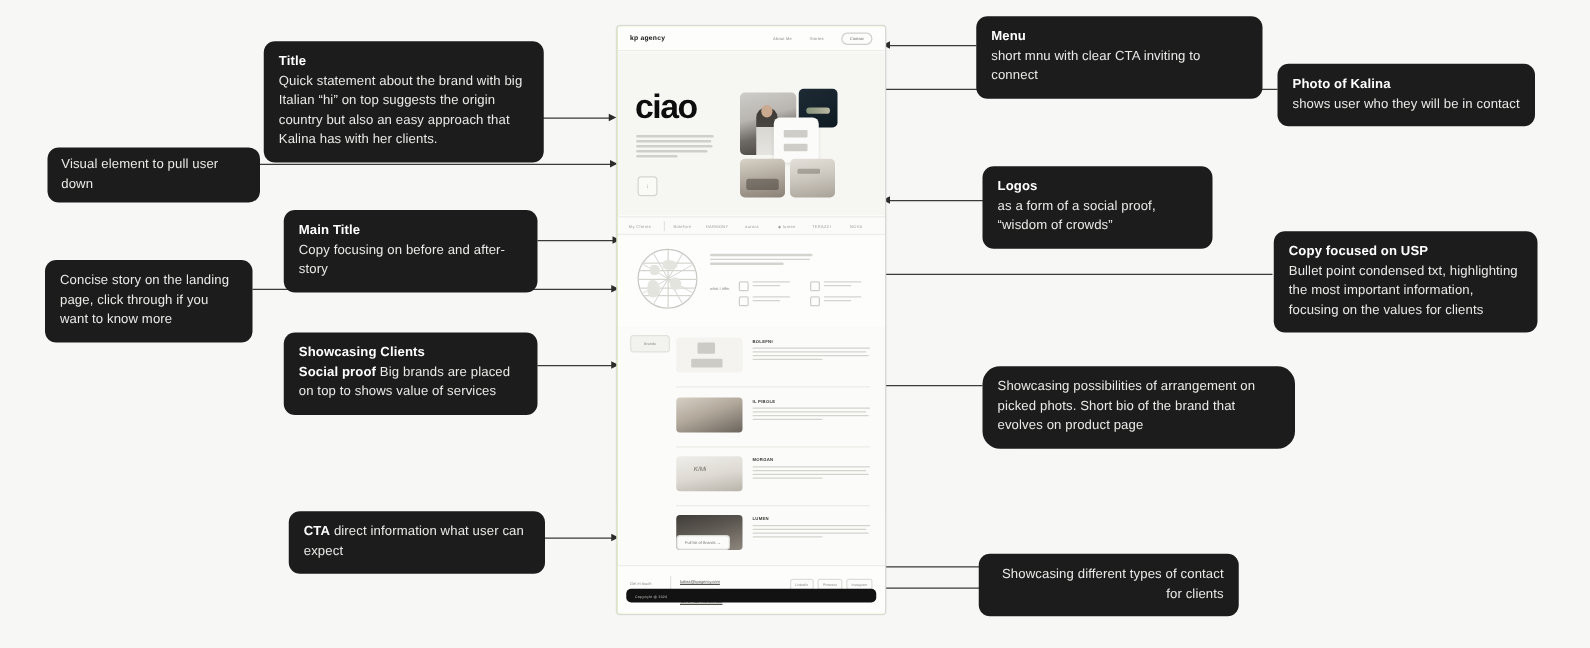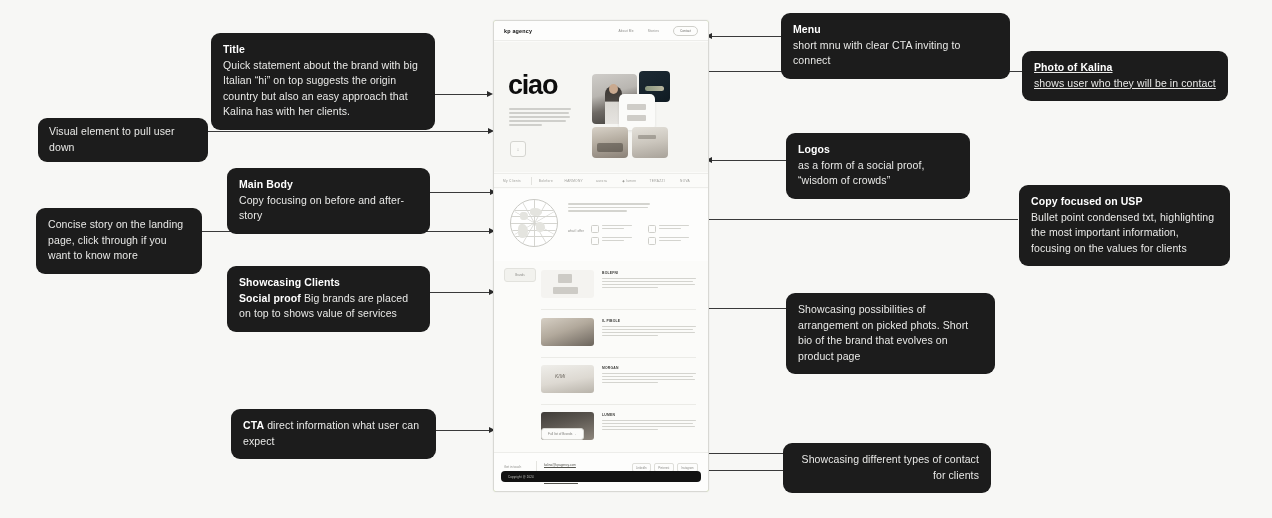--- a/index.html
+++ b/index.html
@@ -390,21 +390,21 @@
   <div class="note" style="left:211px;top:33px;width:224px;">
     <span class="hd">Title</span>
     <p>Quick statement about the brand with big Italian “hi” on top suggests the origin country but also an easy approach that Kalina has with her clients.</p>
   </div>
 
   <div class="note" style="left:38px;top:118px;width:170px;padding:6px 11px 7px 11px;">
     <p>Visual element to pull user down</p>
   </div>
 
   <div class="note" style="left:227px;top:168px;width:203px;">
-    <span class="hd">Main Body</span>
+    <span class="hd">Main Title</span>
     <p>Copy focusing on before and after-story</p>
   </div>
 
   <div class="note" style="left:36px;top:208px;width:166px;">
     <p>Concise story on the landing page, click through if you want to know more</p>
   </div>
 
   <div class="note" style="left:227px;top:266px;width:203px;">
     <span class="hd">Showcasing Clients</span>
     <p><span class="b">Social proof</span><span> Big brands are placed on top to shows value of services</span></p>
@@ -412,36 +412,36 @@
 
   <div class="note" style="left:231px;top:409px;width:205px;">
     <p><span class="b">CTA</span><span> direct information what user can expect</span></p>
   </div>
 
   <div class="note" style="left:781px;top:13px;width:229px;">
     <span class="hd">Menu</span>
     <p>short mnu with clear CTA inviting to connect</p>
   </div>
 
-  <div class="note" style="left:1022px;top:51px;width:206px;text-decoration:underline;">
+  <div class="note" style="left:1022px;top:51px;width:206px;">
     <span class="hd">Photo of Kalina</span>
     <p>shows user who they will be in contact</p>
   </div>
 
   <div class="note" style="left:786px;top:133px;width:184px;">
     <span class="hd">Logos</span>
     <p>as a form of a social proof, “wisdom of crowds”</p>
   </div>
 
   <div class="note" style="left:1019px;top:185px;width:211px;">
     <span class="hd">Copy focused on USP</span>
     <p>Bullet point condensed txt, highlighting the most important information, focusing on the values for clients</p>
   </div>
 
-  <div class="note" style="left:786px;top:293px;width:209px;">
+  <div class="note" style="left:786px;top:293px;width:250px;border-radius:14px;">
     <p>Showcasing possibilities of arrangement on picked phots. Short bio of the brand that evolves on product page</p>
   </div>
 
   <div class="note" style="left:783px;top:443px;width:208px;text-align:right;">
     <p>Showcasing different types of contact for clients</p>
   </div>
 
 </div>
 
 </body></html>

